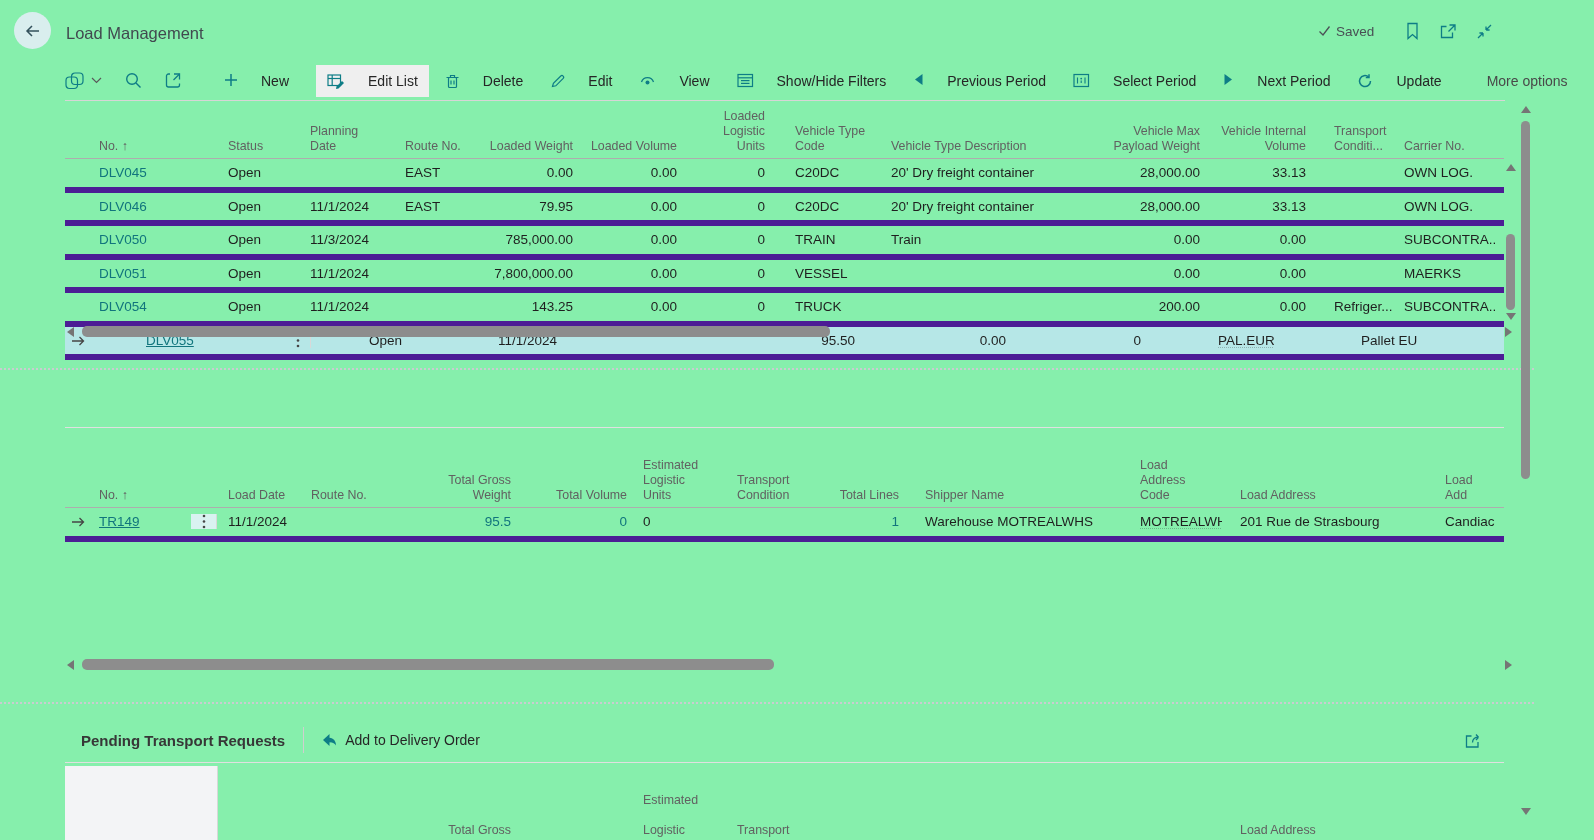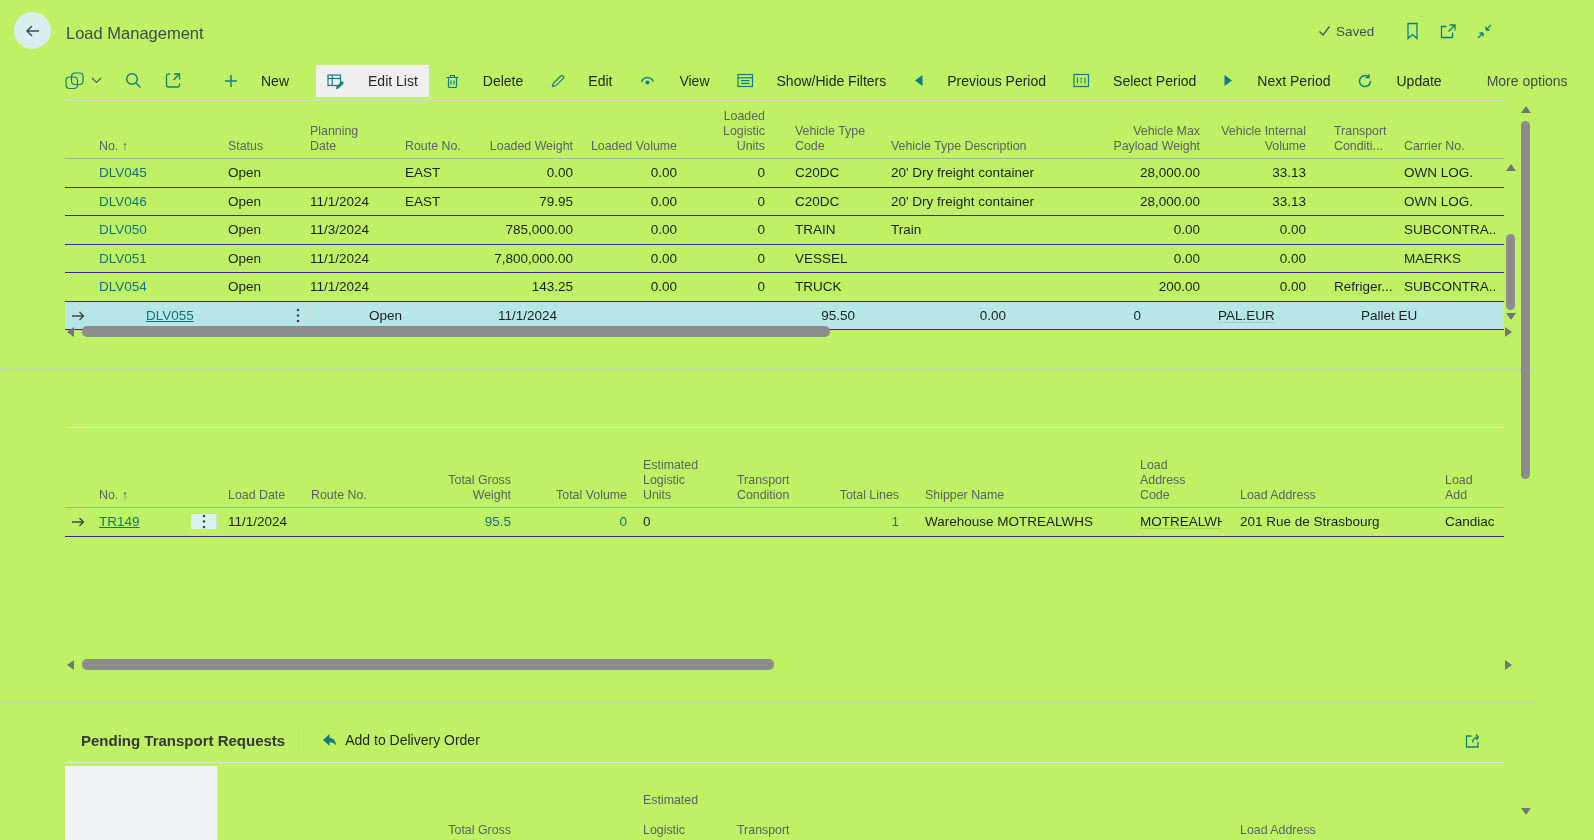--- a/index.html
+++ b/index.html
@@ -1,42 +1,42 @@
 <!DOCTYPE html>
 <html><head>
 <meta charset="utf-8">
 <style>
   html,body{margin:0;padding:0;background:#fff;}
-  #app{position:relative;width:1594px;height:840px;overflow:hidden;background:#bef264;
+  #app{position:relative;width:1594px;height:840px;overflow:hidden;background:#86efac;
        font-family:"Liberation Sans",sans-serif;color:#222;}
   .abs{position:absolute;}
   
   .back-btn{left:14px;top:12px;width:37px;height:37px;border-radius:50%;background:#d9eeee;
             display:flex;align-items:center;justify-content:center;cursor:pointer;}
   .page-title{left:66px;top:24px;font-size:16.5px;color:#41494f;}
   .top-right{top:22px;left:1318px;display:flex;align-items:center;gap:19px;}
   .saved{display:flex;align-items:center;gap:5px;font-size:13.5px;color:#494f54;margin-right:12px;}
   .ticon{display:flex;align-items:center;justify-content:center;cursor:pointer;}
   
   .toolbar{left:65px;top:61px;width:1440px;height:39px;border-bottom:1px solid #d6d6d6;
            display:flex;align-items:center;font-size:14px;color:#262626;}
-  .tb-item{display:flex;align-items:center;gap:23px;margin-right:27px;cursor:pointer;white-space:nowrap;}
+  .tb-item{display:flex;gap:23px;margin-right:27px;cursor:pointer;white-space:nowrap;}
   .tb-item.active{background:#efefef;padding:8px 11px;margin-right:16px;}
   .tb-icon-only{margin-right:23px;cursor:pointer;display:flex;align-items:center;}
   .tb-div{width:1px;height:24px;background:#d0d0d0;margin:0 16px 0 2px;}
   .tb-right{margin-left:auto;display:flex;align-items:center;gap:21px;padding-right:2px;}
   .muted{color:#494949;}
   
   .grid{position:absolute;left:65px;width:1439px;font-size:13.5px;}
   .gr{display:flex;}
   .gr>span{box-sizing:border-box;padding:0 8px;overflow:hidden;white-space:nowrap;flex:0 0 auto;}
   .hrow{align-items:flex-end;border-bottom:1px solid #adadad;height:47px;padding-bottom:4px;
         color:#616161;font-size:12.4px;line-height:15px;}
   .hrow>span{white-space:pre-line;}
-  .drow{align-items:center;height:27.5px;border-bottom:1px solid #4c1d95;color:#1f1f1f;}
+  .drow{align-items:center;height:27.5px;border-bottom:6px solid #4c1d95;color:#1f1f1f;}
   .drow.selected{background:#b6e7e7;gap:47px;}
   .link{color:#11757d;cursor:pointer;}
   .drill{color:#11757d;}
   .u-solid{text-decoration:underline;}
   .u-dot{text-decoration:underline dotted;text-underline-offset:3px;}
   
   .t1 .gr>:nth-child(1){width:26px;padding:0 2px 0 6px;}
   .t1 .gr>:nth-child(2){width:100px;}
   .t1 .gr>:nth-child(3){width:26px;border-right:1px solid #d8d8d8;padding:0;text-align:center;}
   .t1 .gr>:nth-child(4){width:84px;padding-left:11px;}

